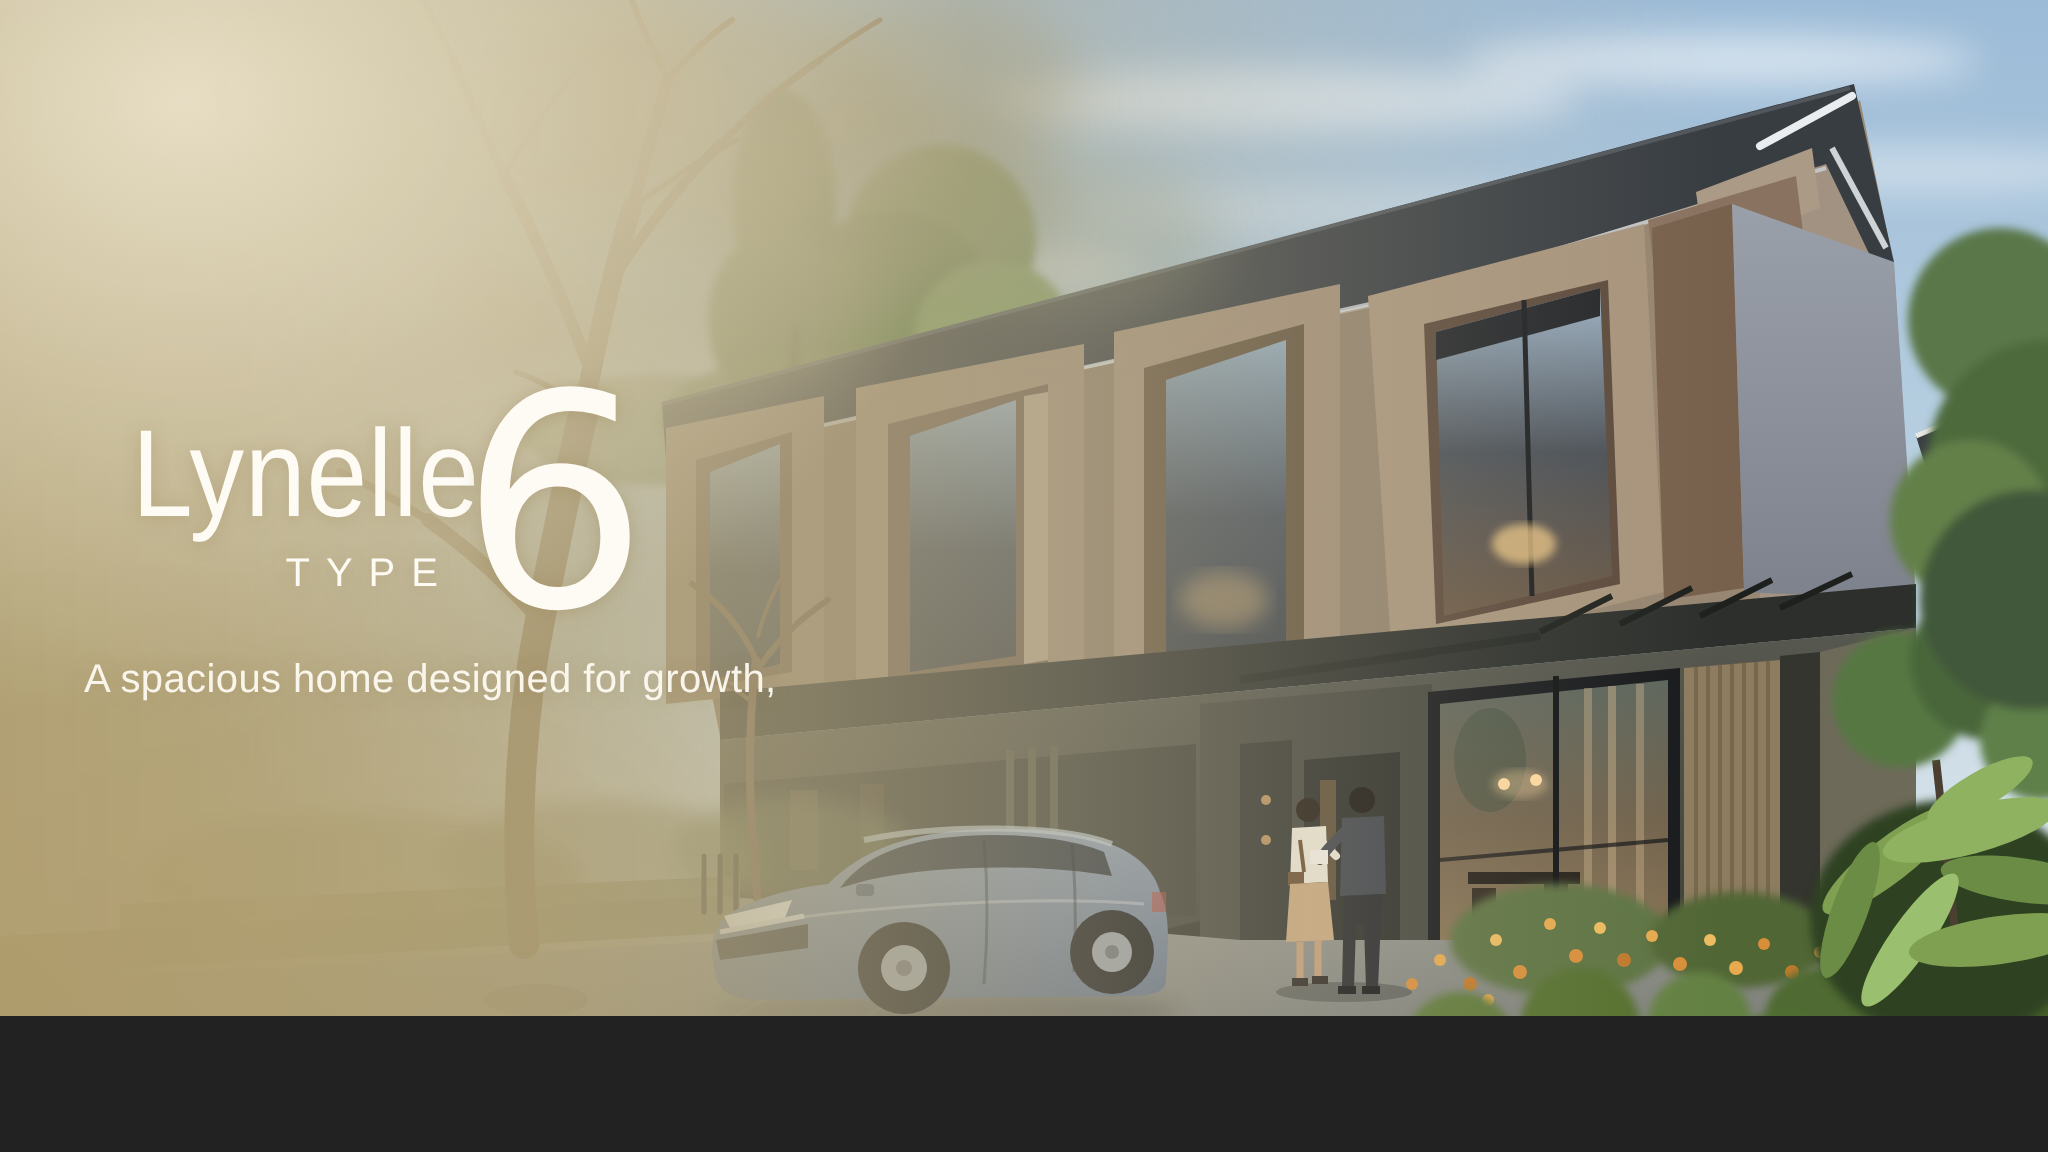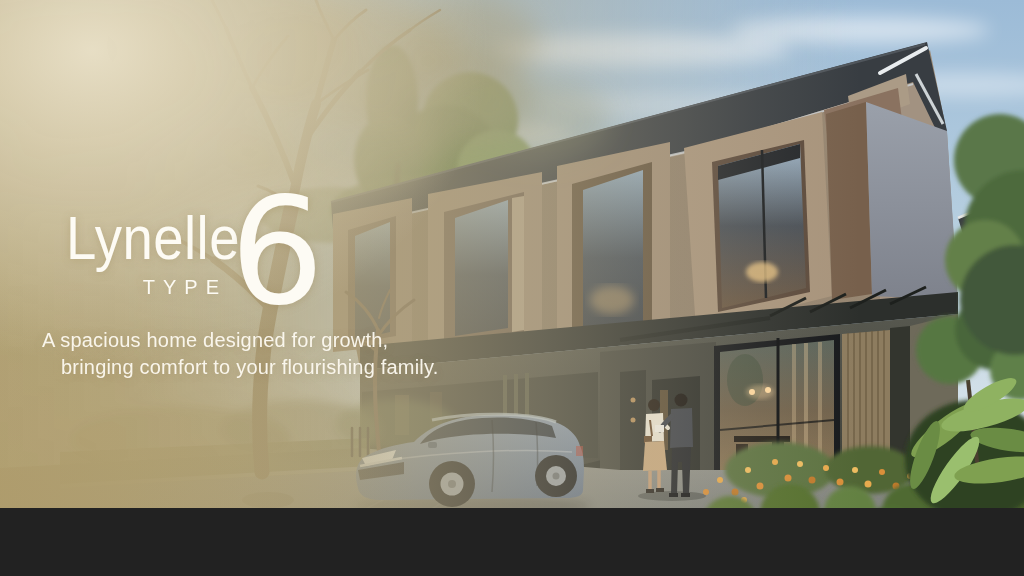--- a/index.html
+++ b/index.html
@@ -405,17 +405,16 @@
 </svg>
 
 <div class="gold-overlay"></div>
 
 <div class="hero">
   <div class="hero-title">Lynelle</div>
   <div class="hero-type"><span>TYPE</span></div>
   <div class="hero-num">6</div>
   <div class="hero-tagline">
     <div class="tag1">A spacious home designed for growth,</div>
-    <div class="tag2">bringing comfort to your flourishing family.</div>
   </div>
 </div>
 
 </div>
 
 </body></html>

